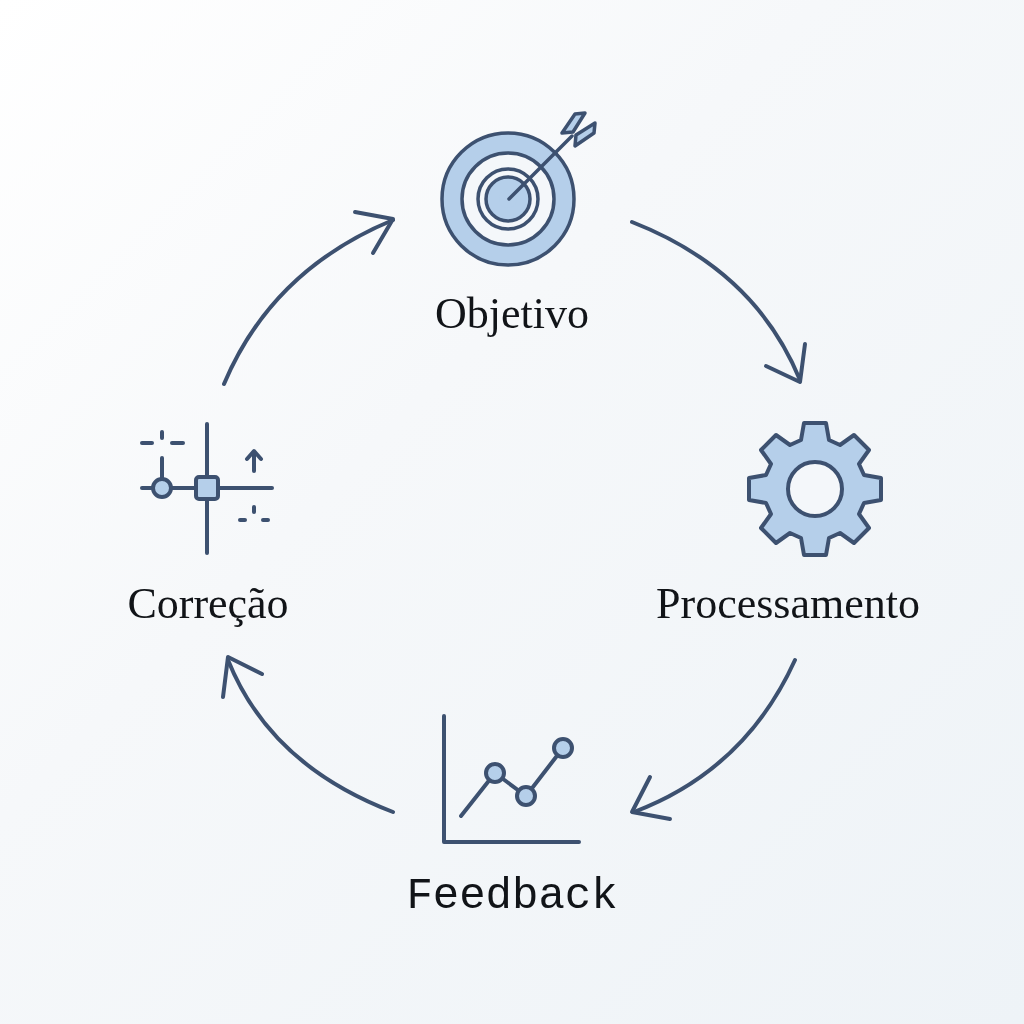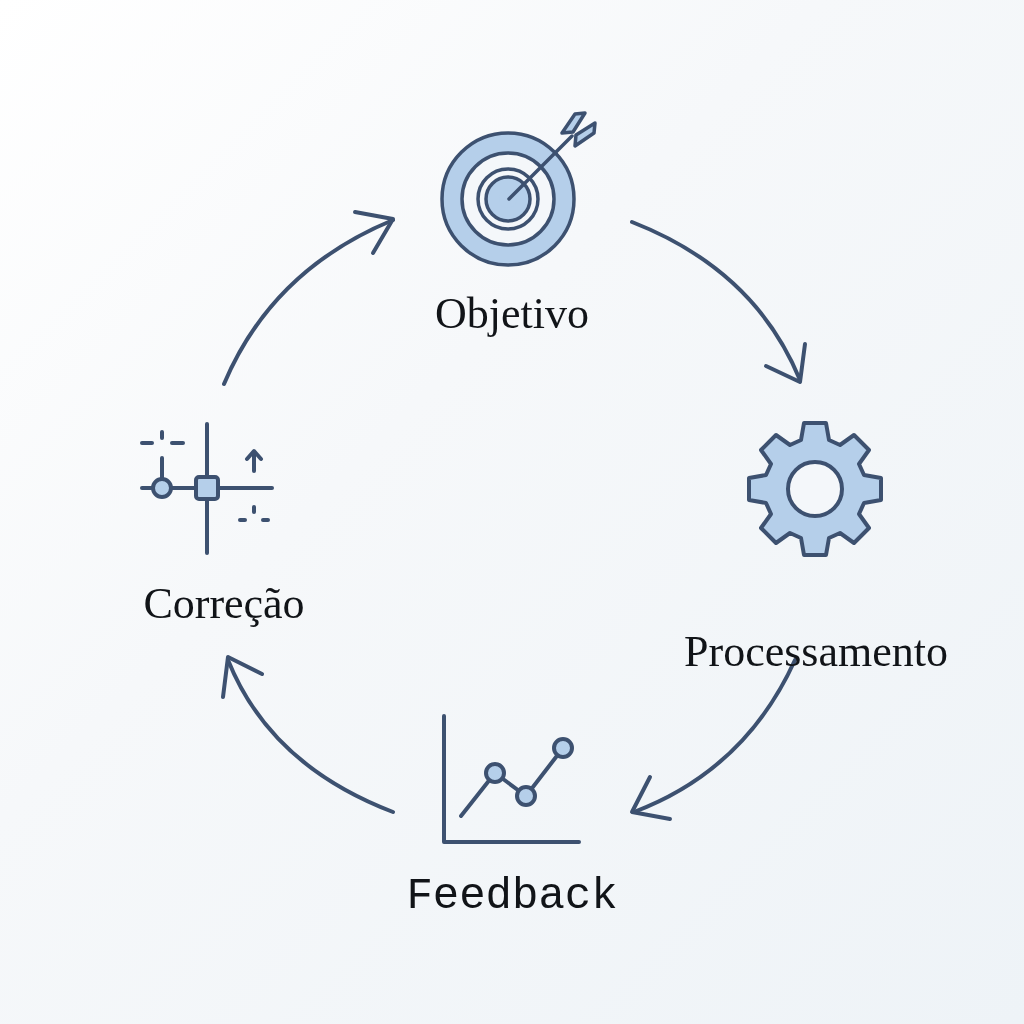--- a/index.html
+++ b/index.html
@@ -13,23 +13,23 @@
     .label {
       position: absolute;
       font-family: "Liberation Serif", "DejaVu Serif", serif;
       font-size: 44px;
       color: #111418;
       white-space: nowrap;
       line-height: 1;
       transform: translateX(-50%);
     }
     #lbl-objetivo { left: 512px; top: 292px; }
-    #lbl-processamento { left: 816px; top: 582px; margin-top: 48px; }
+    #lbl-processamento { left: 788px; top: 582px; }
     #lbl-feedback { left: 512px; top: 874px; font-family: Liberation Mono, monospace; }
-    #lbl-correcao { left: 224px; top: 582px; }
+    #lbl-correcao { left: 208px; top: 582px; }
   </style>
 </head>
 <body>
 
 <svg class="canvas" viewBox="0 0 1024 1024" xmlns="http://www.w3.org/2000/svg">
   <g fill="none" stroke="#3d5170" stroke-width="4" stroke-linecap="round" stroke-linejoin="round">
 
     <g>
       <path d="M 632 222 Q 755 270 800 380"></path>
       <path d="M 766 366 L 800 382 L 805 344"></path>

